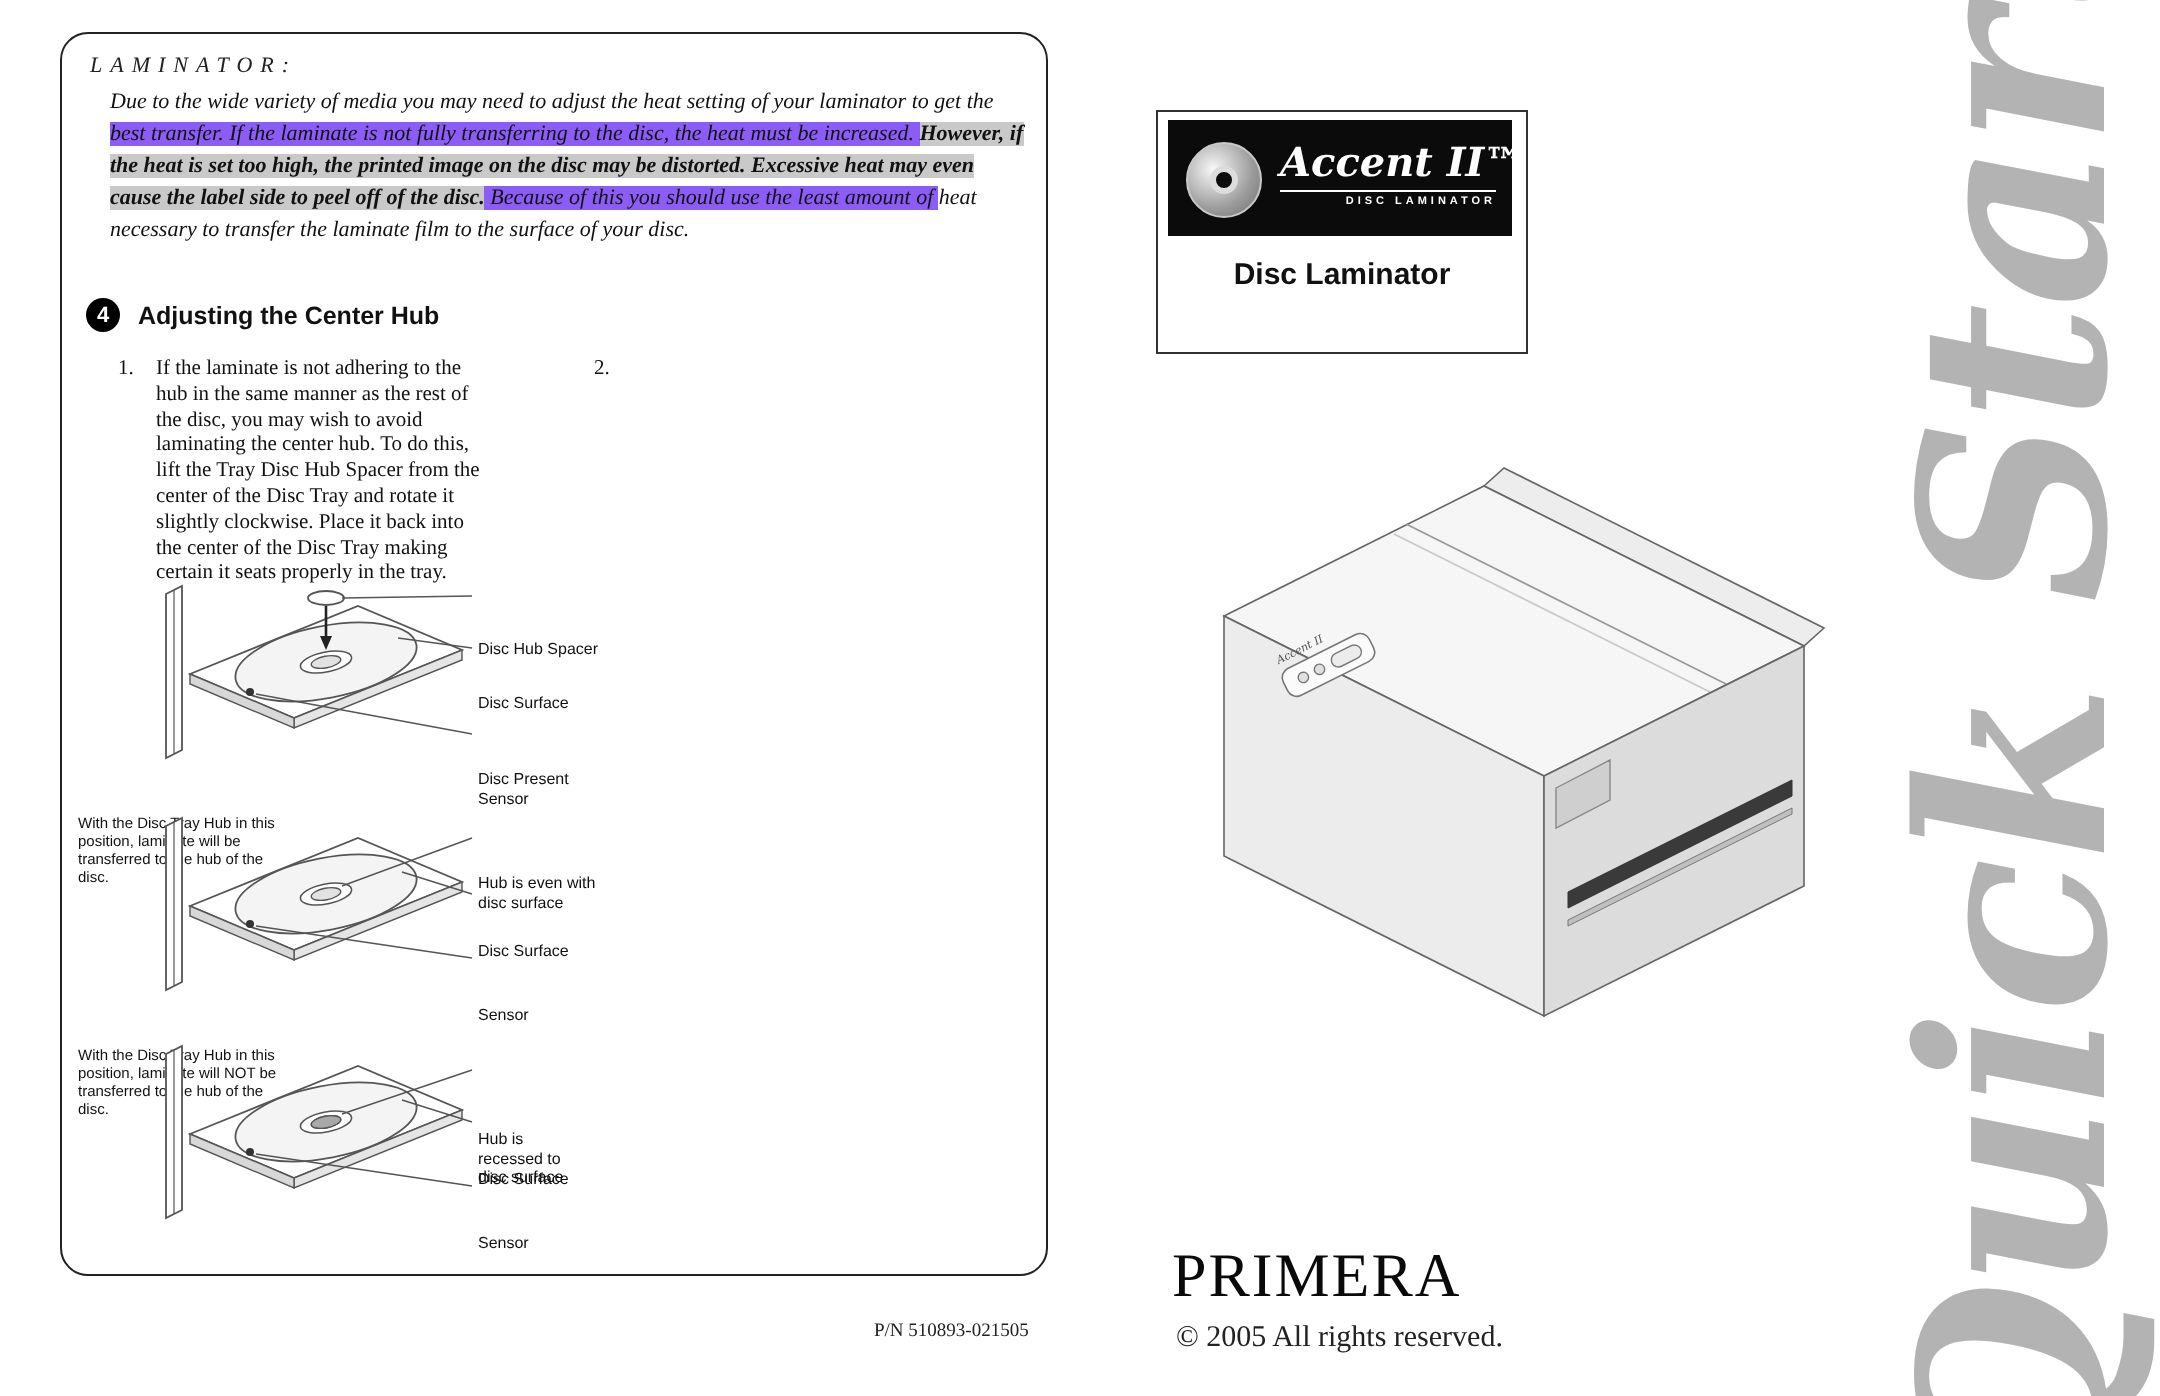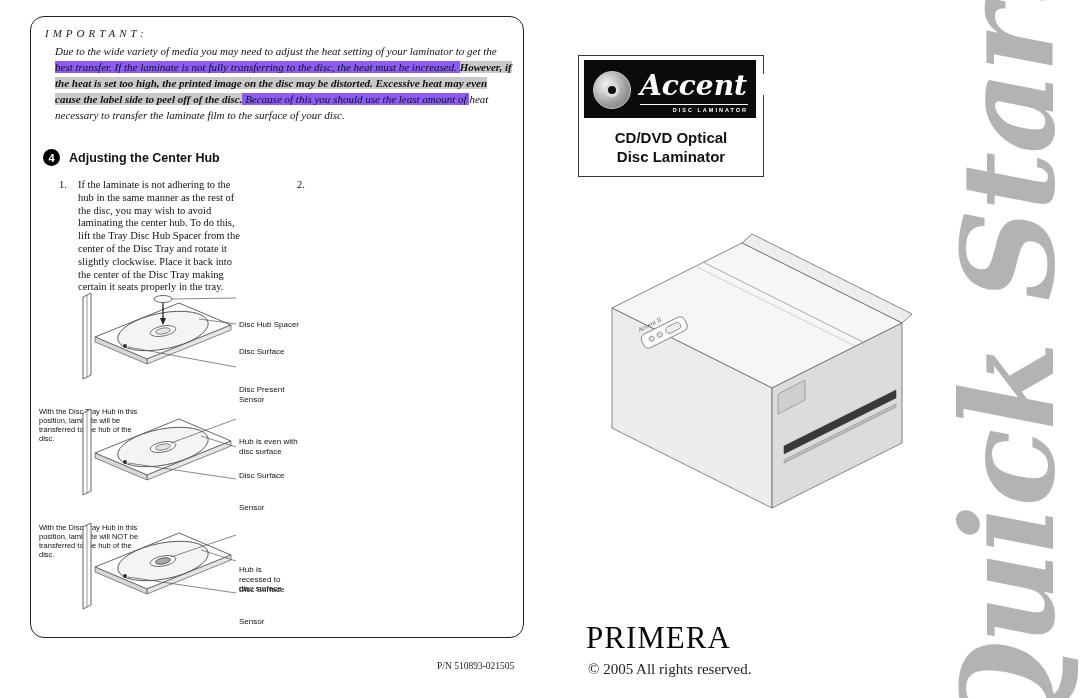--- a/index.html
+++ b/index.html
@@ -47,21 +47,21 @@
   
   .logo-box{position:absolute;left:578px;top:55px;width:184px;height:120px;border:1px solid #333;}
   .logo-black{position:absolute;left:5px;top:4px;width:172px;height:58px;background:#0b0b0b;}
   .cd{position:absolute;left:9px;top:11px;width:36px;height:36px;border-radius:50%;
       background:radial-gradient(circle at 35% 35%, #f8f8f8, #9b9b9b 60%, #6f6f6f);
       border:1px solid #c9c9c9;}
   .cd::after{content:"";position:absolute;left:11px;top:11px;width:8px;height:8px;
       border-radius:50%;background:#0b0b0b;border:3px solid #dcdcdc;}
   .script-wrap{position:absolute;left:56px;top:9px;width:108px;}
   .script{font-family:"DejaVu Serif",serif;font-style:italic;font-weight:bold;
-          font-size:28px;color:#fff;border-bottom:1.5px solid #fff;padding-bottom:2px;
+          font-size:20px;color:#fff;border-bottom:1.5px solid #fff;padding-bottom:2px;
           white-space:nowrap;}
   .logo-sub{font-family:"Liberation Sans",sans-serif;font-weight:bold;font-size:5.5px;
             letter-spacing:2px;color:#fff;text-align:right;margin-top:2px;}
   .product{position:absolute;left:0;top:72px;width:100%;text-align:center;
            font-family:"Liberation Sans",sans-serif;font-weight:bold;font-size:15px;
            line-height:19px;color:#111;}
 
   .machine{position:absolute;left:602px;top:228px;}
 
   .primera{position:absolute;left:586px;top:620px;font-family:"Liberation Serif",serif;
@@ -71,21 +71,21 @@
 </style>
 </head>
 <body>
 
 <div class="page">
 
   <div class="quickstart">Quick Start</div>
 
   <div class="panel">
 
-    <div class="imp-head">IMPORTANT:</div>
+    <div class="imp-head">LAMINATOR:</div>
 
     <div class="imp-para"><span>Due to the wide variety of media you may need to adjust the heat setting of your laminator to get the </span><span class="hl">best transfer. If the laminate is not fully transferring to the disc, the heat must be increased. </span><span class="hl-b">However, if the heat is set too high, the printed image on the disc may be distorted. Excessive heat may even cause the label side to peel off of the disc.</span><span class="hl"> Because of this you should use the least amount of </span><span>heat necessary to transfer the laminate film to the surface of your disc.</span></div>
 
     <div class="badge">4</div>
     <div class="sec-title">Adjusting the Center Hub</div>
 
     <div class="step step1">
       <span class="step-num">1.</span>
       <div class="step-text">If the laminate is not adhering to the hub in the same manner as the rest of the disc, you may wish to avoid laminating the center hub. To do this, lift the Tray Disc Hub Spacer from the center of the Disc Tray and rotate it slightly clockwise. Place it back into the center of the Disc Tray making certain it seats properly in the tray.</div>
     </div>
@@ -158,21 +158,20 @@
 
   <div class="logo-box">
     <div class="logo-black">
       <div class="cd"></div>
       <div class="script-wrap">
         <div class="script">Accent II™</div>
         <div class="logo-sub">DISC LAMINATOR</div>
       </div>
     </div>
     <div class="product">
-      <div>CD/DVD Optical</div>
       <div>Disc Laminator</div>
     </div>
   </div>
 
   <svg class="machine" viewBox="0 0 330 300" width="330" height="300">
     <polygon points="150,6 310,86 300,95 140,15" fill="#ededed" stroke="#666" stroke-width="0.8"></polygon>
     <polygon points="140,15 300,95 170,160 10,80" fill="#f6f6f6" stroke="#666" stroke-width="0.8"></polygon>
     <line x1="101" y1="34" x2="261" y2="114" stroke="#999" stroke-width="0.8"></line>
     <line x1="95" y1="39" x2="255" y2="119" stroke="#c8c8c8" stroke-width="0.8"></line>
     <polygon points="10,80 170,160 170,280 10,200" fill="#ececec" stroke="#666" stroke-width="0.8"></polygon>

